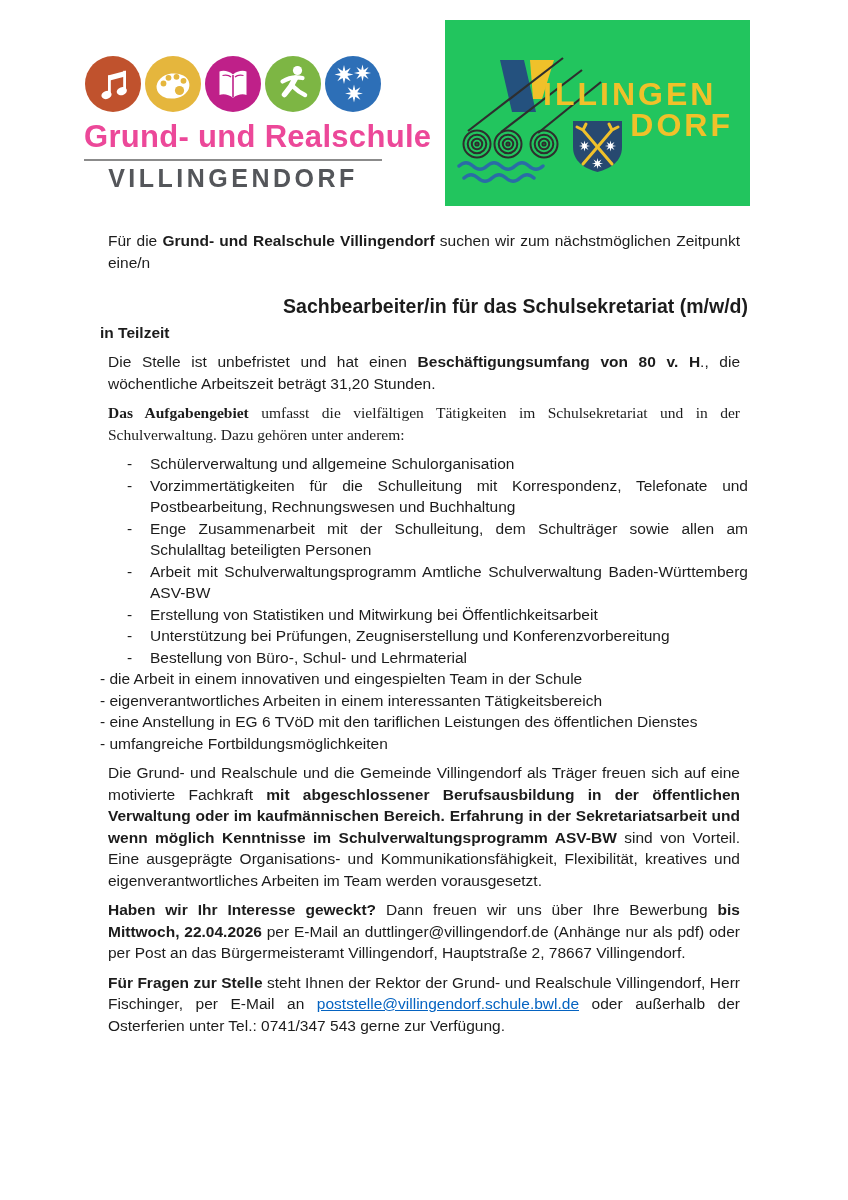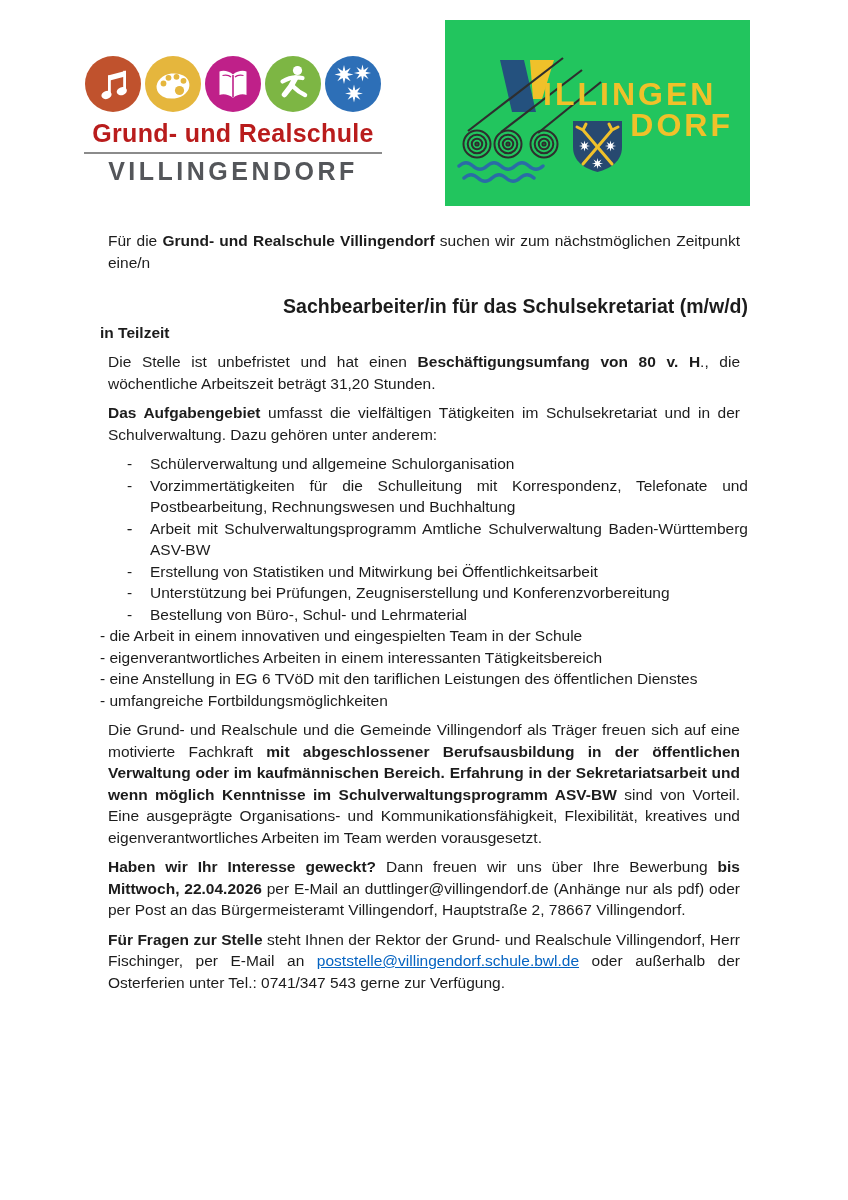--- a/index.html
+++ b/index.html
@@ -6,41 +6,41 @@
   .page {
     position:relative; width:848px; height:1200px; background:#ffffff;
     font-family:"Liberation Sans","DejaVu Sans",sans-serif;
     color:#1c1c1c; overflow:hidden;
   }
   
   .school-logo { position:absolute; left:84px; top:55px; width:298px; }
   .icons-row { display:flex; gap:2px; justify-content:center; }
   .badge { width:58px; height:58px; display:block; }
   .school-name {
-    margin-top:6px; text-align:center; font-size:25px; font-weight:700;
-    color:#b91c1c; letter-spacing:0.3px; white-space:nowrap;
+    margin-top:6px; text-align:center; font-size:31px; font-weight:700;
+    color:#ec4899; letter-spacing:0.3px; white-space:nowrap;
   }
   .school-rule { border:0; border-top:2px solid #8b8b8b; margin:4px 0 3px 0; }
   .school-city {
     text-align:center; font-size:25px; font-weight:700; color:#54565a;
     letter-spacing:3.5px; white-space:nowrap;
   }
   
   .muni-logo { position:absolute; left:445px; top:20px; width:305px; height:186px; background:#22c55e; }
   .muni-logo svg { display:block; width:305px; height:186px; }
   .muni-text { font-family:"Liberation Sans","DejaVu Sans",sans-serif; font-weight:bold; }
   
   .body-text { position:absolute; left:100px; top:222px; width:648px; font-size:15.5px; line-height:21.5px; }
   .body-text p { margin:8px; }
   .just { text-align:justify; }
   .b { font-weight:700; }
   .title-main { margin-top:20px; text-align:right; font-size:19.5px; font-weight:700; line-height:26px; }
   .title-sub { margin-top:3px; font-size:15.5px; font-weight:700; line-height:21px; }
   .p-position { margin-top:23px; }
-  .p-taskshead { margin-top:22px; }
+  .p-taskshead { margin-top:22px;font-family:Liberation Serif, serif; }
   .tasks { margin:0; padding:0; list-style:none; }
   .tasks li { position:relative; padding-left:50px; text-align:justify; }
   .tasks .dash { position:absolute; left:27px; top:0; }
   .offer-head { margin-top:13px; font-weight:700; }
   .offer-line { text-align:left; }
   .p-profile { margin-top:20px; }
   .p-application { margin-top:21px; }
   .p-contact { margin-top:21px; }
   .link { color:#0563c1; text-decoration:underline; cursor:pointer; }
 </style>
@@ -161,21 +161,21 @@
     <div class="title-main">Sachbearbeiter/in für das Schulsekretariat (m/w/d)</div>
     <div class="title-sub">in Teilzeit</div>
 
     <p class="just p-position"><span>Die Stelle ist unbefristet und hat einen </span><span class="b">Beschäftigungsumfang von 80 v. H</span><span>., die wöchentliche Arbeitszeit beträgt 31,20 Stunden.</span></p>
 
     <p class="just p-taskshead"><span class="b">Das Aufgabengebiet</span><span> umfasst die vielfältigen Tätigkeiten im Schulsekretariat und in der Schulverwaltung. Dazu gehören unter anderem:</span></p>
 
     <ul class="tasks">
       <li><span class="dash">-</span><span>Schülerverwaltung und allgemeine Schulorganisation</span></li>
       <li><span class="dash">-</span><span>Vorzimmertätigkeiten für die Schulleitung mit Korrespondenz, Telefonate und Postbearbeitung, Rechnungswesen und Buchhaltung</span></li>
-      <li><span class="dash">-</span></li>
+      <li><span class="dash">-</span><span>Enge Zusammenarbeit mit der Schulleitung, dem Schulträger sowie allen am Schulalltag beteiligten Personen</span></li>
       <li><span class="dash">-</span><span>Arbeit mit Schulverwaltungsprogramm Amtliche Schulverwaltung Baden-Württemberg ASV-BW</span></li>
       <li><span class="dash">-</span><span>Erstellung von Statistiken und Mitwirkung bei Öffentlichkeitsarbeit</span></li>
       <li><span class="dash">-</span><span>Unterstützung bei Prüfungen, Zeugniserstellung und Konferenzvorbereitung</span></li>
       <li><span class="dash">-</span><span>Bestellung von Büro-, Schul- und Lehrmaterial</span></li>
     </ul>
 
     <div class="offer-line">- die Arbeit in einem innovativen und eingespielten Team in der Schule</div>
     <div class="offer-line">- eigenverantwortliches Arbeiten in einem interessanten Tätigkeitsbereich</div>
     <div class="offer-line">- eine Anstellung in EG 6 TVöD mit den tariflichen Leistungen des öffentlichen Dienstes</div>
     <div class="offer-line">- umfangreiche Fortbildungsmöglichkeiten</div>

